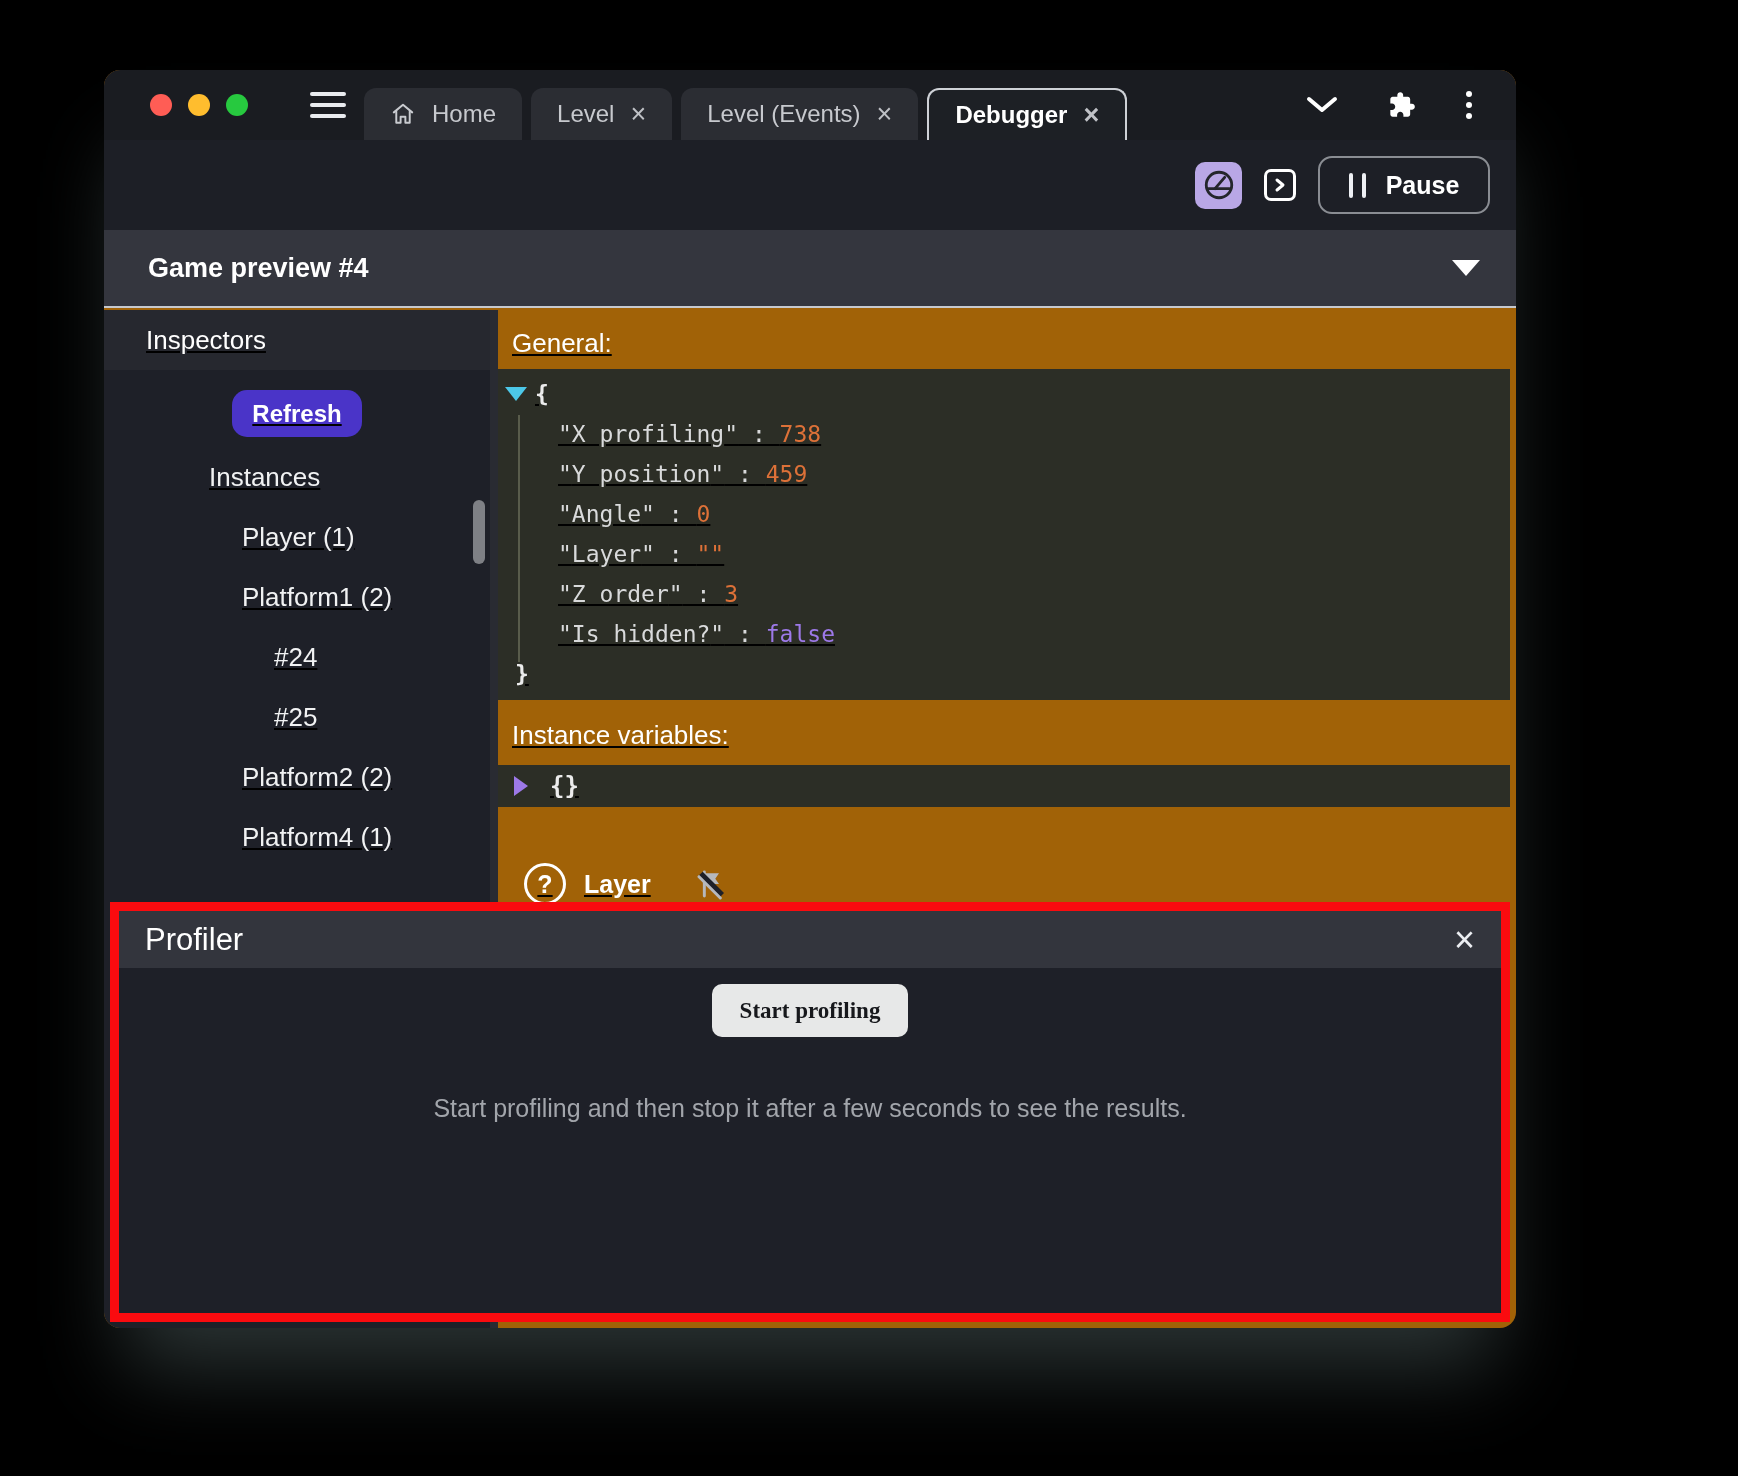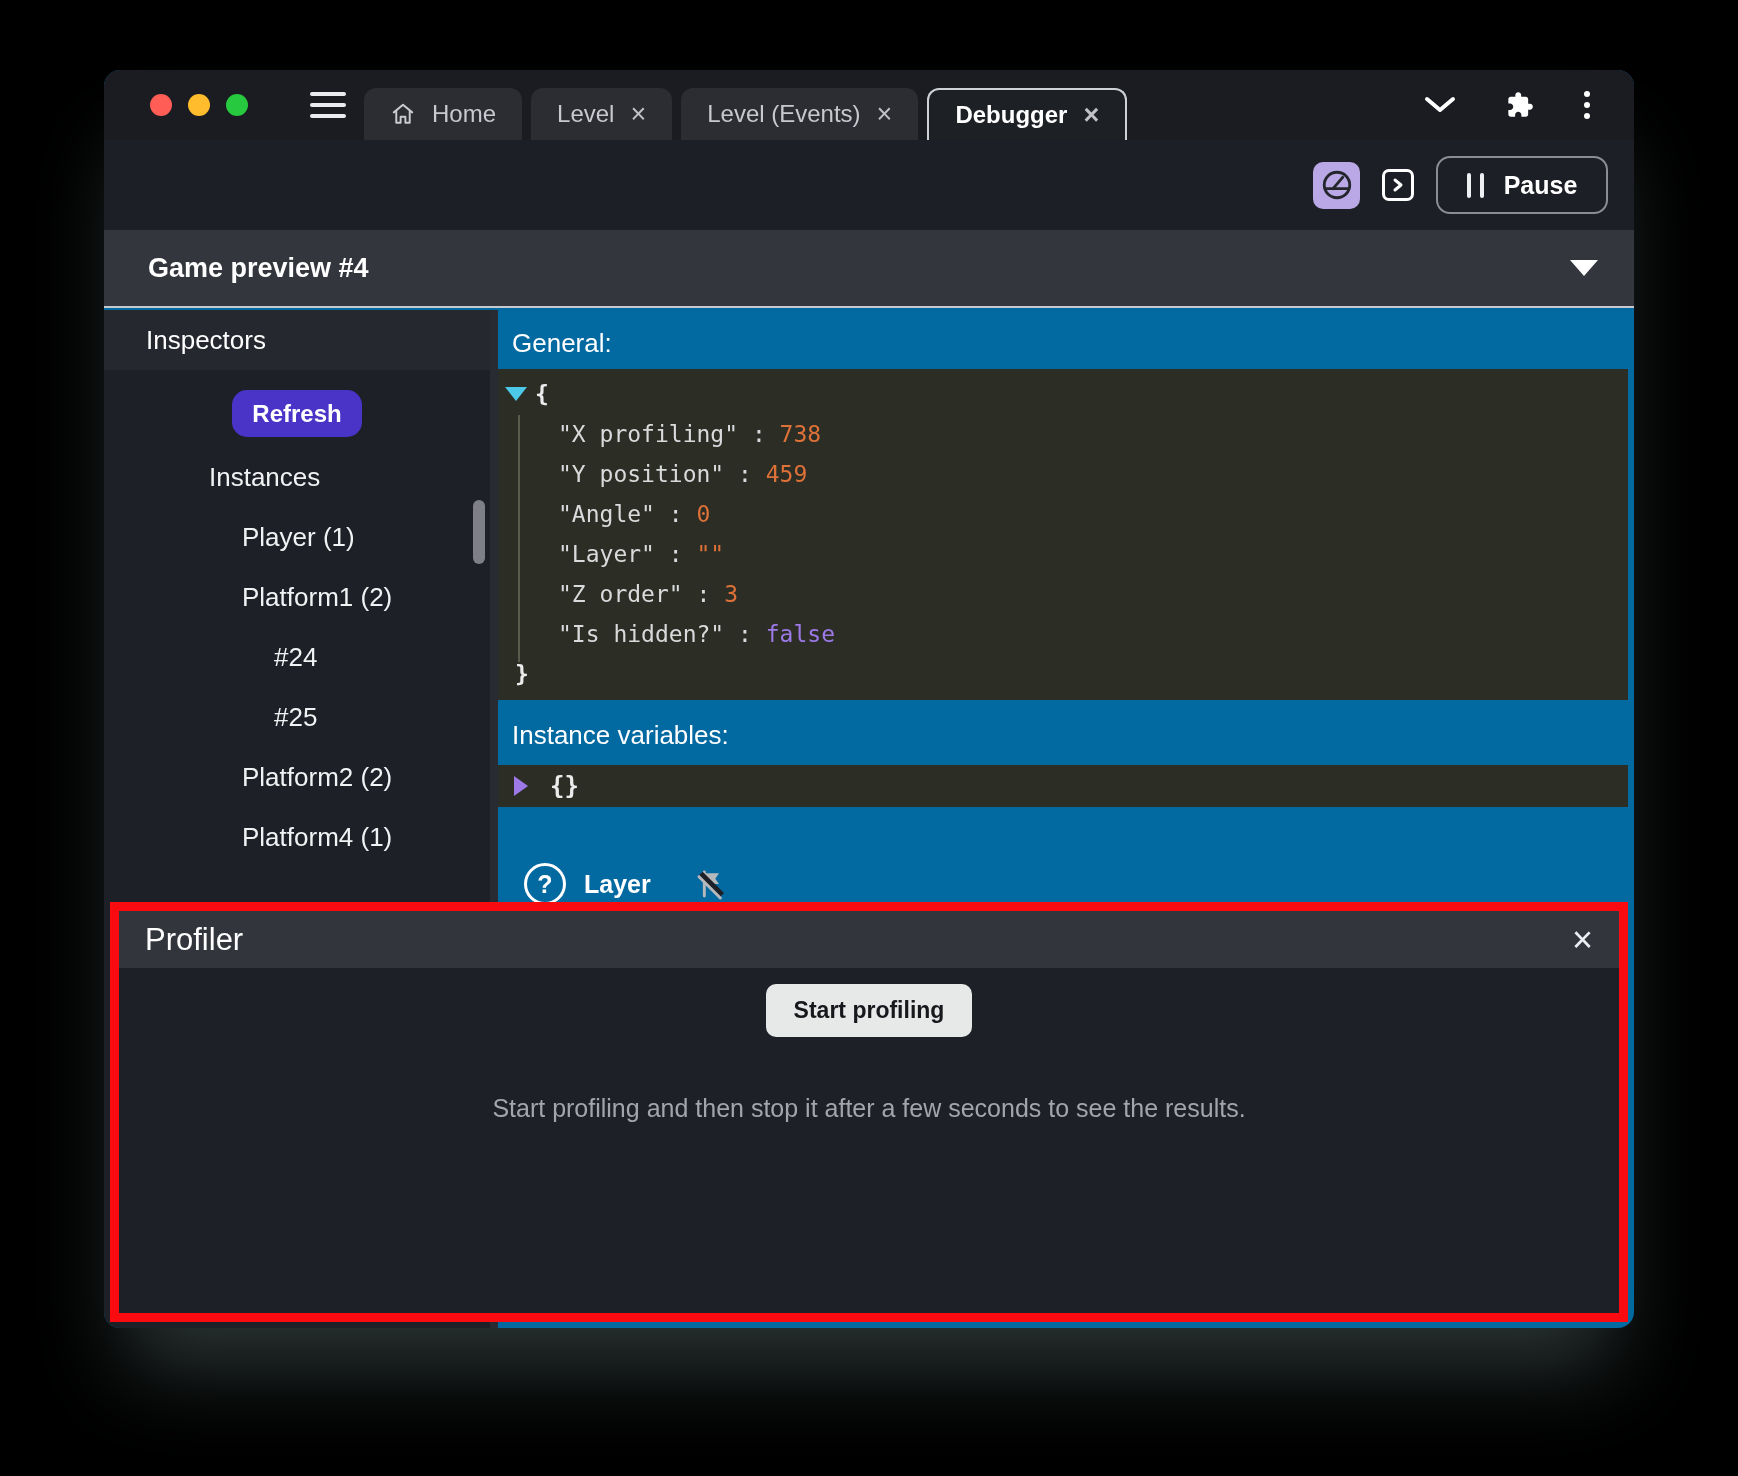--- a/index.html
+++ b/index.html
@@ -1,21 +1,21 @@
 <!DOCTYPE html>
 <html><head>
 <meta charset="utf-8">
 <style>
   * { margin:0; padding:0; box-sizing:border-box; }
   body { background:#000; font-family:"Liberation Sans", sans-serif; }
   .stage { position:relative; width:1738px; height:1476px; background:#000; overflow:hidden; }
 
   .window {
-    position:absolute; left:104px; top:70px; width:1530px; height:1258px;
-    background:#0369a1; border-radius:16px; overflow:hidden;
+    position:absolute; left:104px; top:70px; width:1412px; height:1258px;
+    background:#a16207; border-radius:16px; overflow:hidden;
     box-shadow:0 60px 80px -20px rgba(95,115,115,.45);
   }
 
   
   .topbar { position:relative; height:70px; background:#1a1c21; display:flex; align-items:center; padding-left:46px; }
   .lights { display:flex; gap:16px; align-items:center; }
   .light { width:22px; height:22px; border-radius:50%; }
   .light.red { background:#ff5d55; } .light.yellow { background:#ffbd2e; } .light.green { background:#27c93f; }
   .hamburger { margin-left:62px; display:flex; flex-direction:column; gap:7px; cursor:pointer; }
   .hamburger span { width:36px; height:4px; background:#e9ebef; border-radius:2px; }
@@ -36,21 +36,21 @@
   .pause-bars { display:flex; gap:9px; }
   .pause-bars span { width:4px; height:25px; background:#eef0f4; border-radius:2px; }
   .pause-label { color:#fff; font-size:25px; font-weight:bold; }
 
   
   .preview-row { height:78px; background:#34363e; border-bottom:2px solid #c6c9ce; display:flex; align-items:center; padding:0 36px 0 44px; cursor:pointer; }
   .preview-label { color:#fff; font-size:27px; font-weight:600; }
   .preview-caret { margin-left:auto; width:0; height:0; border-left:14px solid transparent; border-right:14px solid transparent; border-top:16px solid #fff; }
 
   
-  .content { position:absolute; top:240px; bottom:0; left:0; right:0; display:flex; }
+  .content { position:absolute; top:240px; bottom:0; left:0; right:0; display:flex;text-decoration:underline; }
   .sidebar { position:relative; width:386px; background:#1e2028; flex:none; }
   .sidebar-header { height:60px; background:#26282f; display:flex; align-items:center; padding-left:42px; color:#fff; font-size:26px; }
   .refresh-btn { display:block; margin:20px auto 0; width:130px; height:47px; border:none; border-radius:15px;
                  background:#4a34c8; color:#fff; font-size:24px; font-weight:bold; font-family:"Liberation Sans",sans-serif; cursor:pointer; }
   .tree { margin-top:10px; }
   .tree-item { height:60px; display:flex; align-items:center; color:#f1f2f3; font-size:26px; cursor:pointer; }
   .tree-item.lvl0 { padding-left:105px; }
   .tree-item.lvl1 { padding-left:138px; }
   .tree-item.lvl2 { padding-left:170px; }
   .sb-scrollthumb { position:absolute; right:5px; top:190px; width:12px; height:64px; border-radius:6px; background:#7e8085; cursor:grab; }
@@ -83,21 +83,21 @@
   .help-label { color:#fff; font-size:25px; font-weight:bold; }
   .flagoff-btn { margin-left:24px; cursor:pointer; display:flex; align-items:center; }
 
   
   .profiler { position:absolute; left:6px; right:6px; bottom:6px; height:420px; border:9px solid #fa0b0f; background:#1e2028; }
   .profiler-header { height:57px; background:#33353d; display:flex; align-items:center; padding:0 26px; }
   .profiler-title { color:#fff; font-size:31px; }
   .profiler-close { margin-left:auto; color:#eceef2; font-size:36px; line-height:1; cursor:pointer; font-weight:300; }
   .profiler-body { position:relative; text-align:center; }
   .start-btn { margin-top:16px; height:53px; padding:0 28px; border:none; border-radius:10px; background:#e7e8e8;
-               color:#17181c; font-size:23px; font-weight:bold; font-family:Liberation Sans, sans-serif; cursor:pointer; }
+               color:#17181c; font-size:23px; font-weight:bold; font-family:Liberation Serif, serif; cursor:pointer; }
   .profiler-desc { margin-top:57px; color:#a2a5ab; font-size:25px; }
 
   svg { display:block; }
 </style>
 </head>
 <body>
 
 <div class="stage">
   <div class="window">
 

